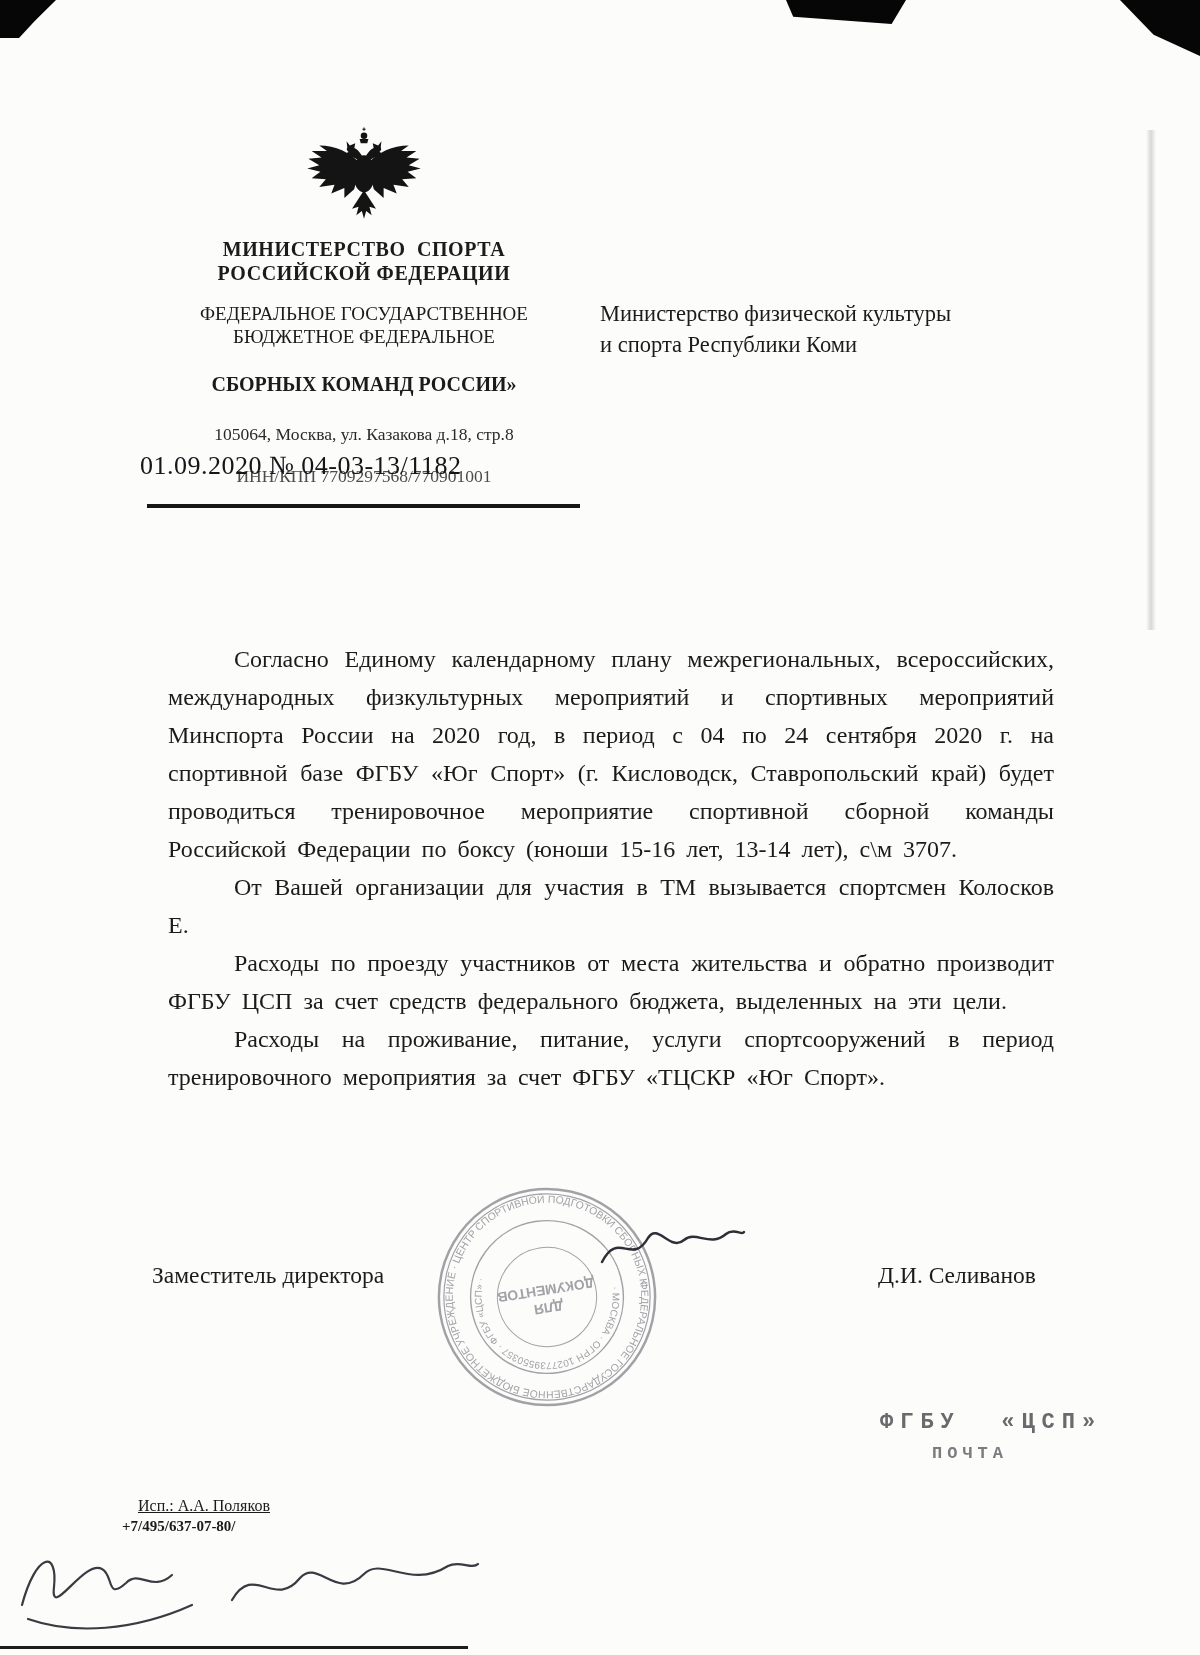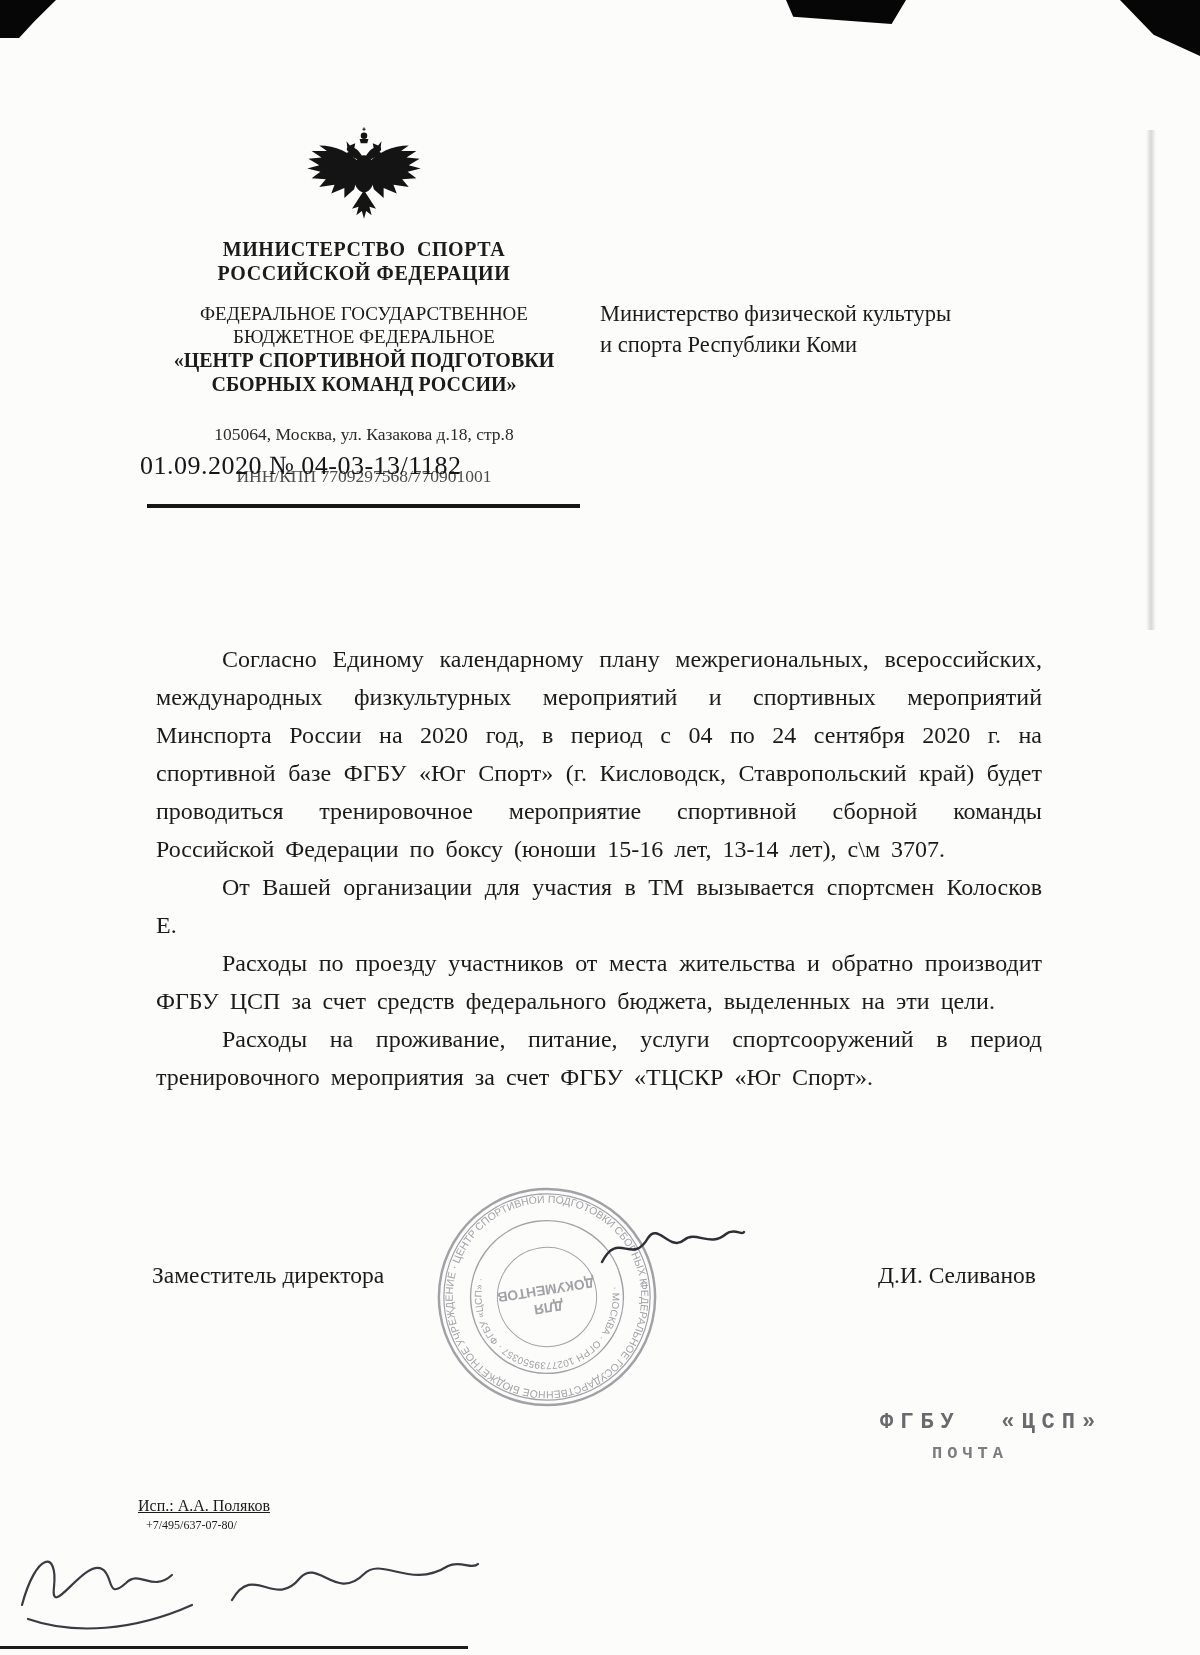--- a/index.html
+++ b/index.html
@@ -27,40 +27,40 @@
   .contact { font-size:17.5px; color:#2a2a2a; }
   .inn { color:#4c4c4c; }
   .ref {
     position:absolute; left:140px; top:451px; font-size:26px; letter-spacing:.5px;
     color:#15151a; white-space:nowrap;
   }
   .ref-underline { position:absolute; left:147px; top:504px; width:433px; height:4px; background:#161616; }
   .addressee { position:absolute; left:600px; top:298px; width:448px; 
     font-size:22.5px; line-height:31px; }
   
-  .letter-body { position:absolute; left:156px; top:640px; width:886px;
+  .letter-body { position:absolute; left:168px; top:640px; width:886px;
     font-size:24px; line-height:38px; text-align:justify; word-spacing:5px; }
   .letter-body p { margin:0; text-indent:66px; }
   
   .sig-title { position:absolute; left:152px; top:1262px; font-size:23.5px; }
   .sig-name  { position:absolute; left:878px; top:1262px; font-size:23.5px; }
   .stamp { position:absolute; left:428px; top:1178px; width:238px; height:238px;
     color:#8e8e96; opacity:.82; transform:rotate(171deg);
     font-family:"Liberation Sans", sans-serif; }
   .stamp text { fill:currentColor; }
   .ink { stroke:#2e2e36; stroke-width:2.5; fill:none; stroke-linecap:round; }
   .ink2 { stroke:#3a3a42; stroke-width:2.2; fill:none; stroke-linecap:round; }
   
   .postal1 { position:absolute; left:880px; top:1410px; font-family:"Liberation Mono", monospace;
     font-weight:bold; font-size:22px; letter-spacing:7px; color:#69696e; white-space:pre; }
   .postal2 { position:absolute; left:932px; top:1444px; font-family:"Liberation Mono", monospace;
     font-weight:bold; font-size:17px; letter-spacing:5px; color:#7c7c80; }
   
   .exec  { position:absolute; left:138px; top:1497px; font-size:16px;text-decoration:underline; }
-  .exec2 { position:absolute; left:146px; top:1518px; font-size:12px; }
+  .exec2 { position:absolute; left:122px; top:1518px; font-size:15px;font-weight:bold; }
 </style>
 </head>
 <body>
 
 <div class="page">
 
   <div class="artifact art-tl"></div>
   <div class="artifact art-tm"></div>
   <div class="artifact art-tr"></div>
   <div class="abs edge-streak"></div>
@@ -81,21 +81,20 @@
       <path d="M110 118 l-22 34 12 -4 -4 16 10 -8 4 14 4 -14 10 8 -4 -16 12 4 z"></path>
       <circle cx="58" cy="96" r="5"></circle>
       <circle cx="162" cy="96" r="5"></circle>
     </g>
   </svg>
 
   <div class="lh-line min bold" style="top:238px;">МИНИСТЕРСТВО  СПОРТА</div>
   <div class="lh-line min bold" style="top:262px;">РОССИЙСКОЙ ФЕДЕРАЦИИ</div>
   <div class="lh-line org-reg" style="top:303px;">ФЕДЕРАЛЬНОЕ ГОСУДАРСТВЕННОЕ</div>
   <div class="lh-line org-reg" style="top:326px;">БЮДЖЕТНОЕ ФЕДЕРАЛЬНОЕ</div>
-  <div class="lh-line org-bold bold" style="top:349px;">«ЦЕНТР СПОРТИВНОЙ ПОДГОТОВКИ</div>
   <div class="lh-line org-bold bold" style="top:373px;">СБОРНЫХ КОМАНД РОССИИ»</div>
   <div class="lh-line contact" style="top:424px;">105064, Москва, ул. Казакова д.18, стр.8</div>
   <div class="lh-line contact inn" style="top:466px;">ИНН/КПП 7709297568/770901001</div>
   <div class="ref">01.09.2020 № 04-03-13/1182</div>
   <div class="ref-underline"></div>
 
   <div class="addressee">
     <div>Министерство физической культуры</div>
     <div>и спорта Республики Коми</div>
   </div>

